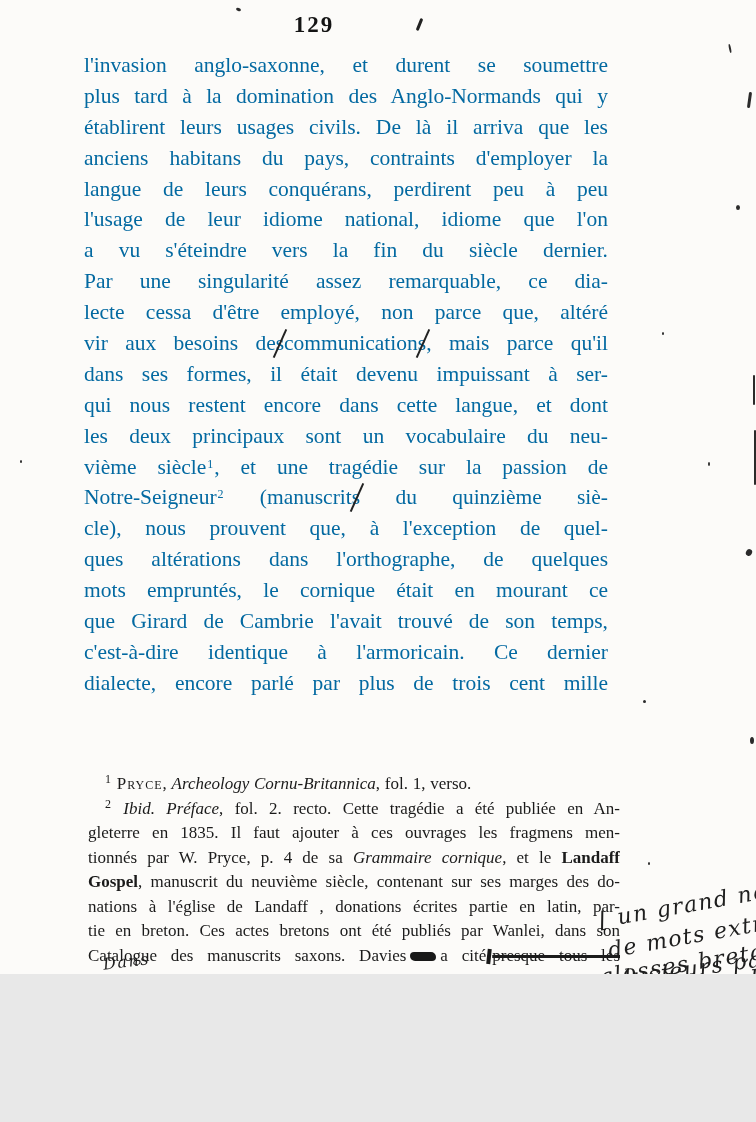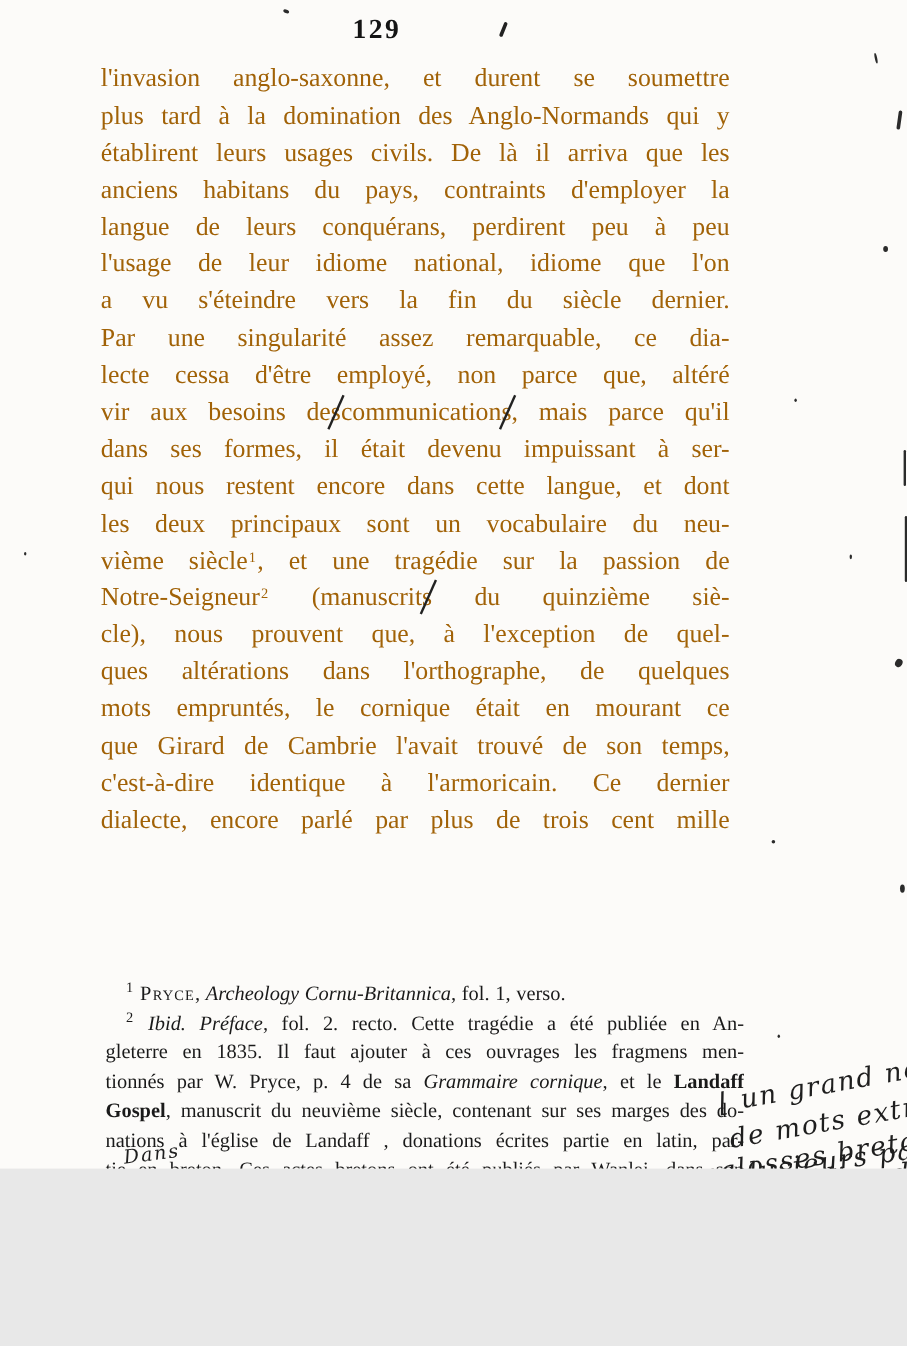--- a/index.html
+++ b/index.html
@@ -18,36 +18,36 @@
     text-align:center;font-size:23px;font-weight:bold;
     letter-spacing:2px;color:#141414;
   }
   .header-tick{
     position:absolute;left:418px;top:18px;width:3px;height:13px;
     background:#222;transform:rotate(22deg);border-radius:2px;
   }
   
   .body-text{
     position:absolute;left:84px;top:50px;width:524px;
-    font-size:21.5px;color:#a16207;
+    font-size:21.5px;color:#0369a1;
   }
   .line{
     height:30.9px;line-height:30.9px;overflow:hidden;
     text-align:justify;text-align-last:justify;
     word-spacing:1px;white-space:normal;
   }
   sup.fnmark{font-size:12px;line-height:0;vertical-align:6px;margin:0 1px;}
   .slashed{position:relative;display:inline-block;}
   .slashed::after{
     content:"";position:absolute;left:45%;top:0;height:100%;width:0;
     border-left:2px solid #222;transform:rotate(24deg);
   }
   
   .footnotes{
-    position:absolute;left:88px;top:816px;width:532px;
+    position:absolute;left:88px;top:772px;width:532px;
     font-size:17px;color:#1a1a1a;
   }
   .fn-line{
     height:24.5px;line-height:24.5px;overflow:hidden;
     text-align:justify;text-align-last:justify;word-spacing:0.5px;
   }
   .fn-line.fn-short{text-align-last:left;}
   .fn-indent{text-indent:16px;}
   .smallcaps{font-variant:small-caps;letter-spacing:1px;}
   .it{font-style:italic;}

